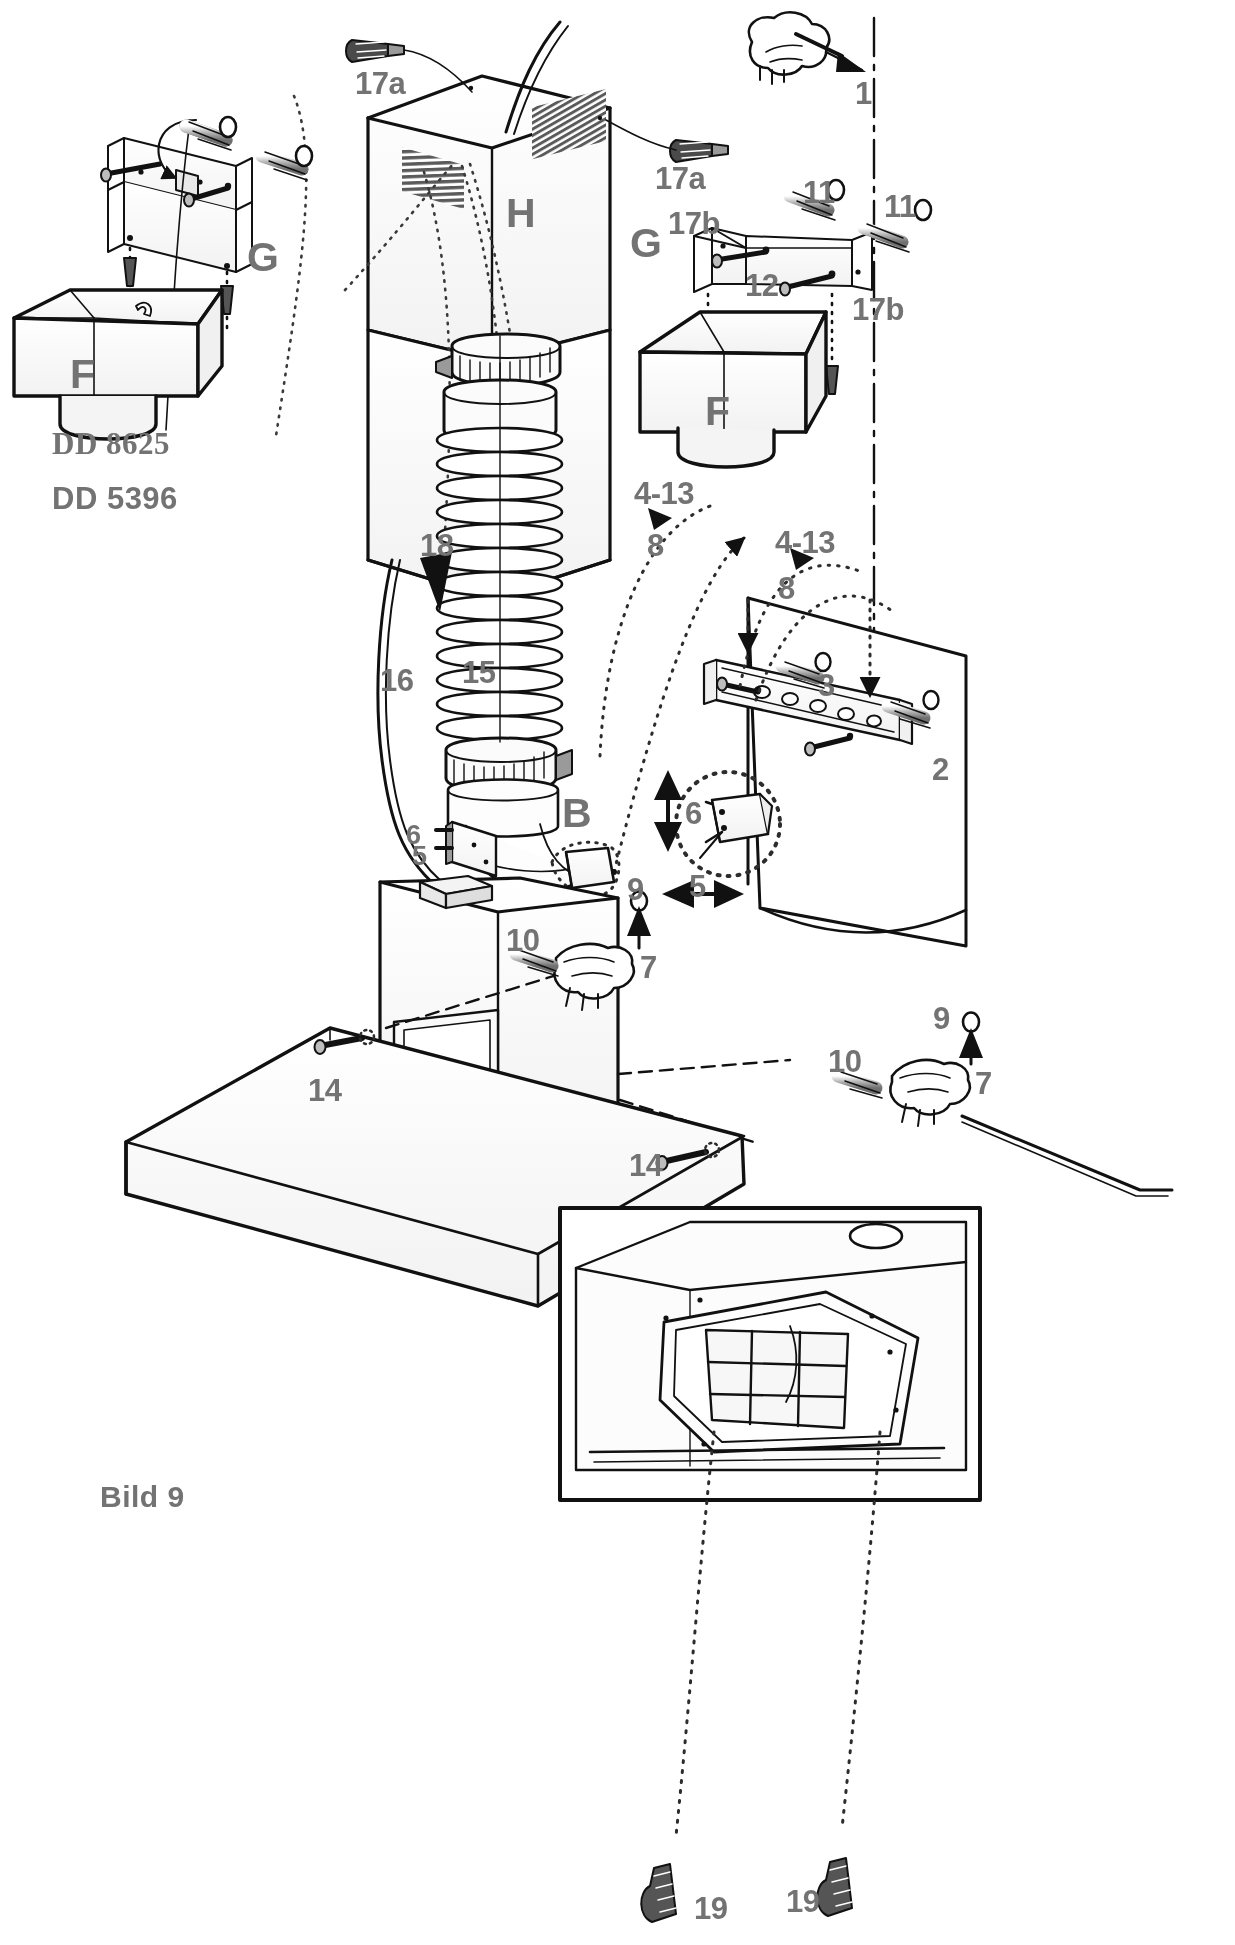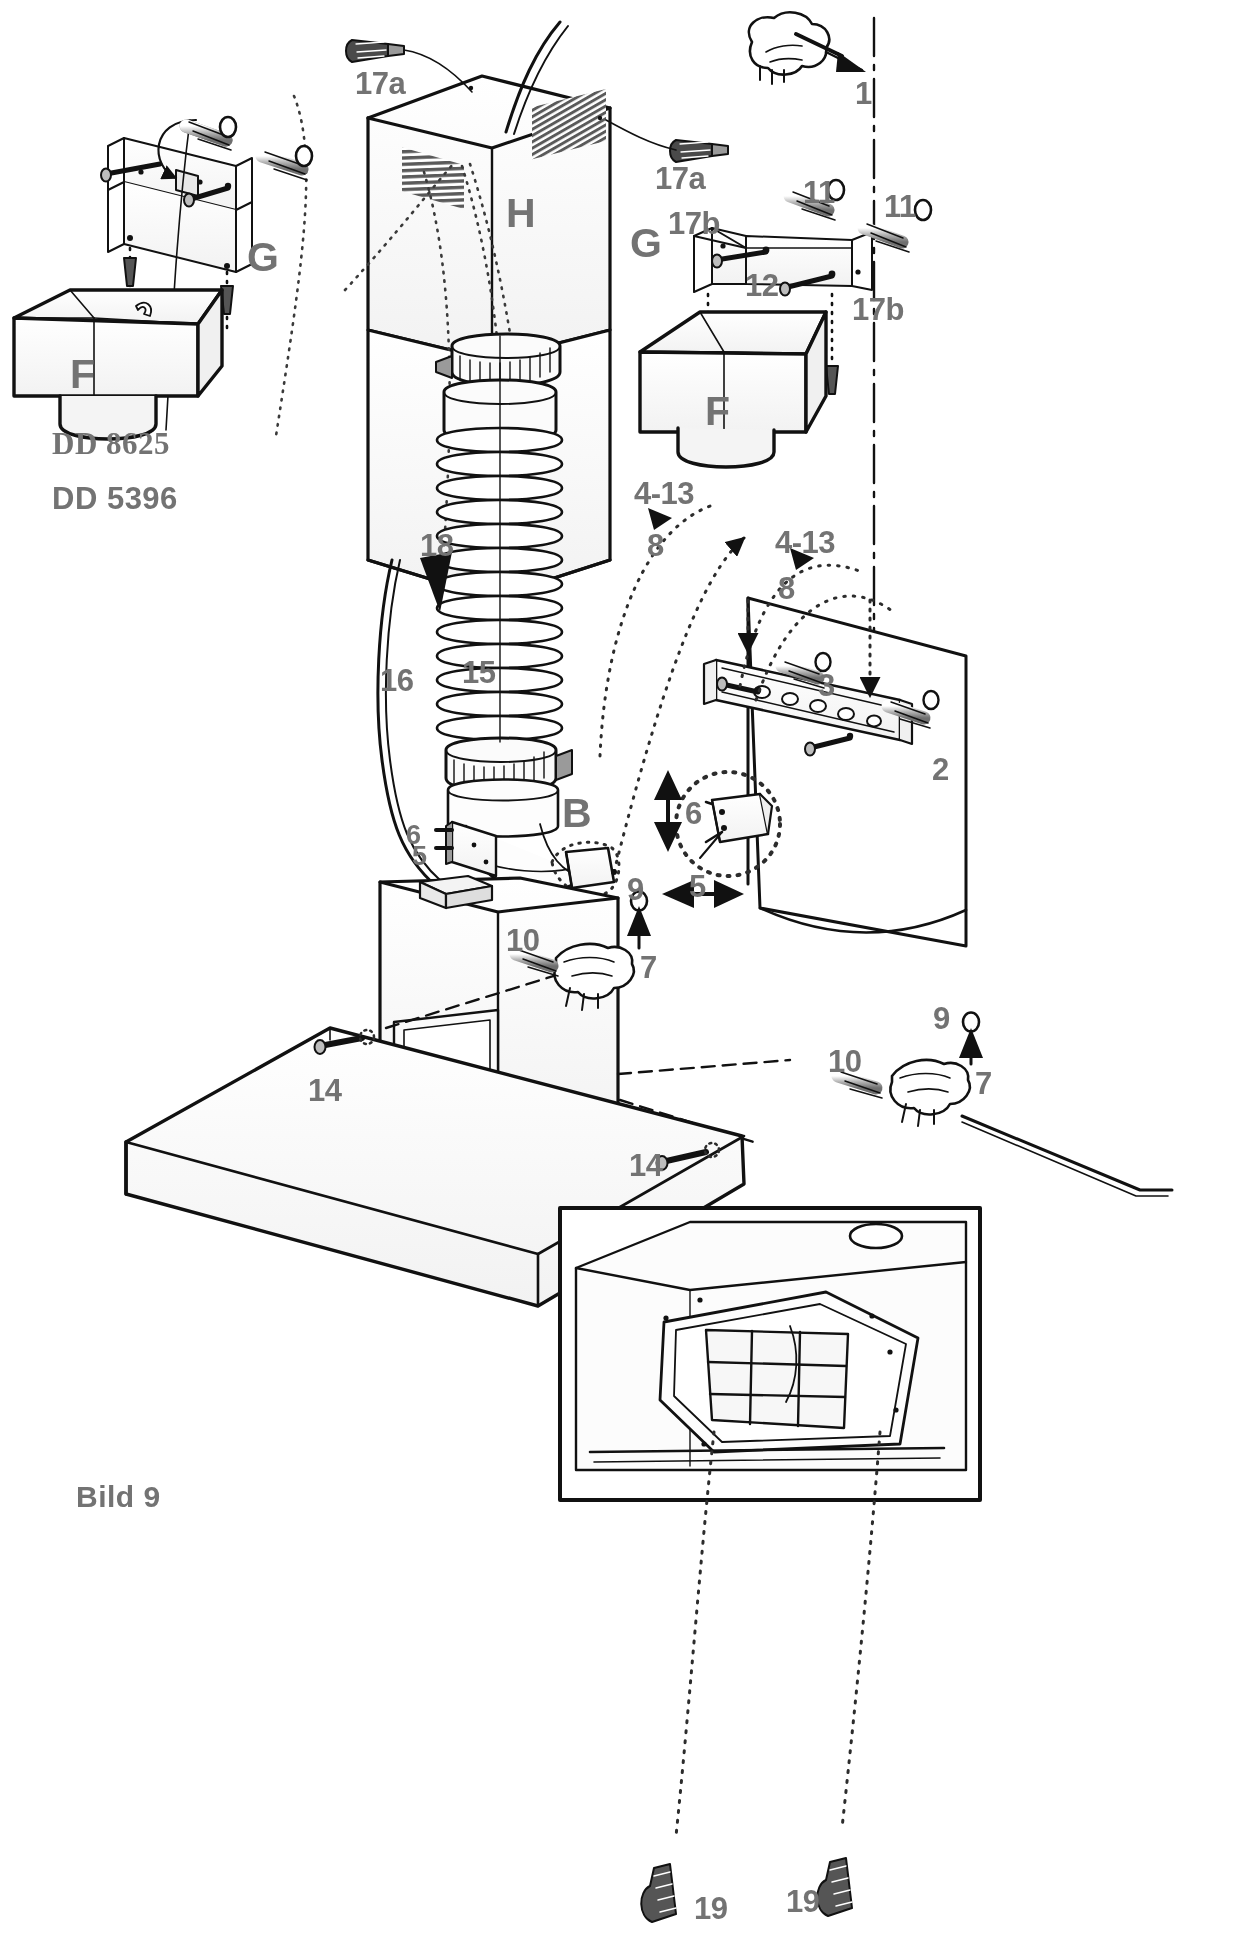--- a/index.html
+++ b/index.html
@@ -18,21 +18,21 @@
     font-weight:bold;
     color:#737373;
     white-space:nowrap;
     line-height:1;
     letter-spacing:-0.5px;
   }
   .lbl-num{font-size:31px;}
   .lbl-num-sm{font-size:27px;}
   .lbl-alpha{font-size:41px;}
   .lbl-model{font-size:31px;letter-spacing:0.5px;}
-  .lbl-caption{font-size:30px;letter-spacing:0.5px;}
+  .lbl-caption{font-size:30px;letter-spacing:0.5px;margin-left:24px;}
 </style>
 </head>
 <body>
 
 <div id="page">
 
   <svg viewBox="0 0 1235 1945">
     <defs>
       <pattern id="louvre" width="9" height="6" patternUnits="userSpaceOnUse" patternTransform="rotate(-18)">
         <rect width="9" height="6" fill="#ffffff"></rect>

